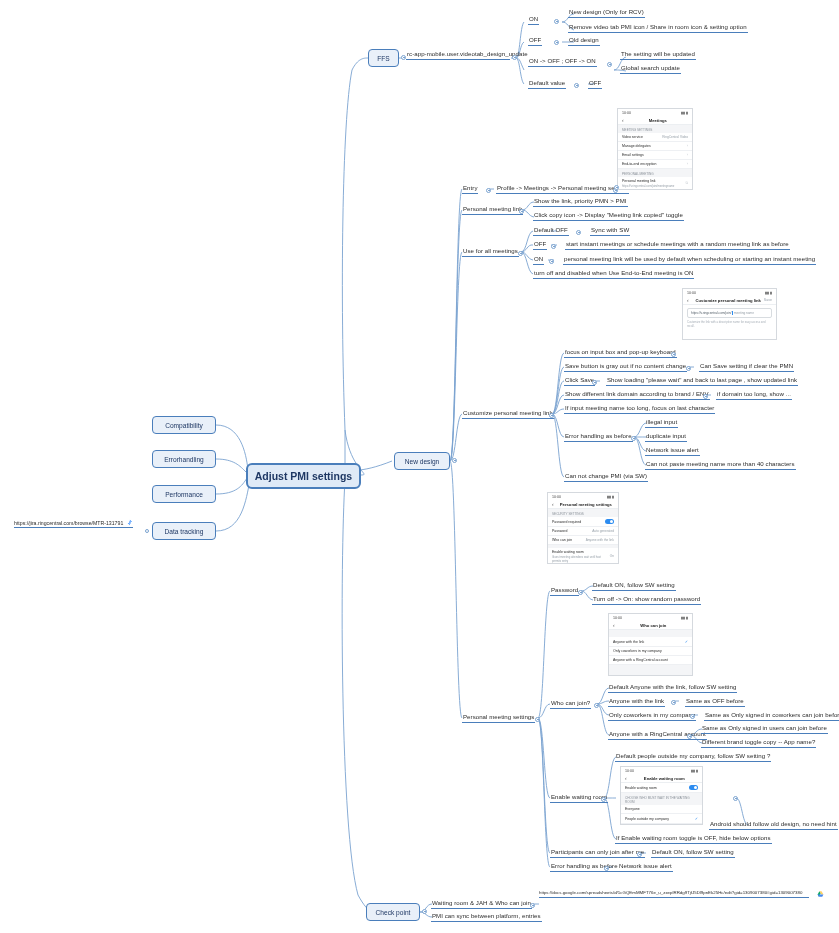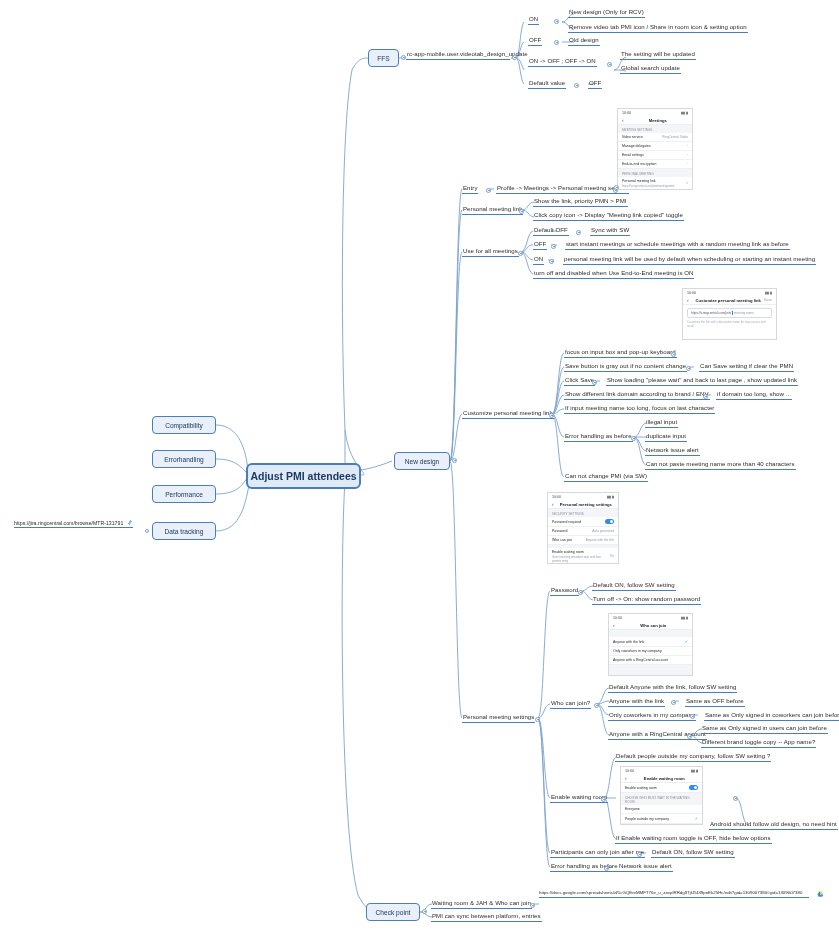--- a/index.html
+++ b/index.html
@@ -277,21 +277,21 @@
       <path d="M607,867 L613,867"></path>
 
       <path d="M420,912 C 426,912 426,904 432,904"></path>
       <path d="M420,912 C 426,912 426,917 432,917"></path>
 
       <path d="M533,904 L539,904"></path>
     </g>
   </svg>
 
   <div class="rootnode" style="left:246px; top:463px; width:115px; height:26px;">
-    <span>Adjust PMI attendees</span>
+    <span>Adjust PMI settings</span>
   </div>
 
   <div class="boxnode" style="left:152px; top:416px; width:64px; height:18px;">
     <span>Compatibility</span>
   </div>
   <div class="boxnode" style="left:152px; top:450px; width:64px; height:18px;">
     <span>Errorhandling</span>
   </div>
   <div class="boxnode" style="left:152px; top:485px; width:64px; height:18px;">
     <span>Performance</span>

